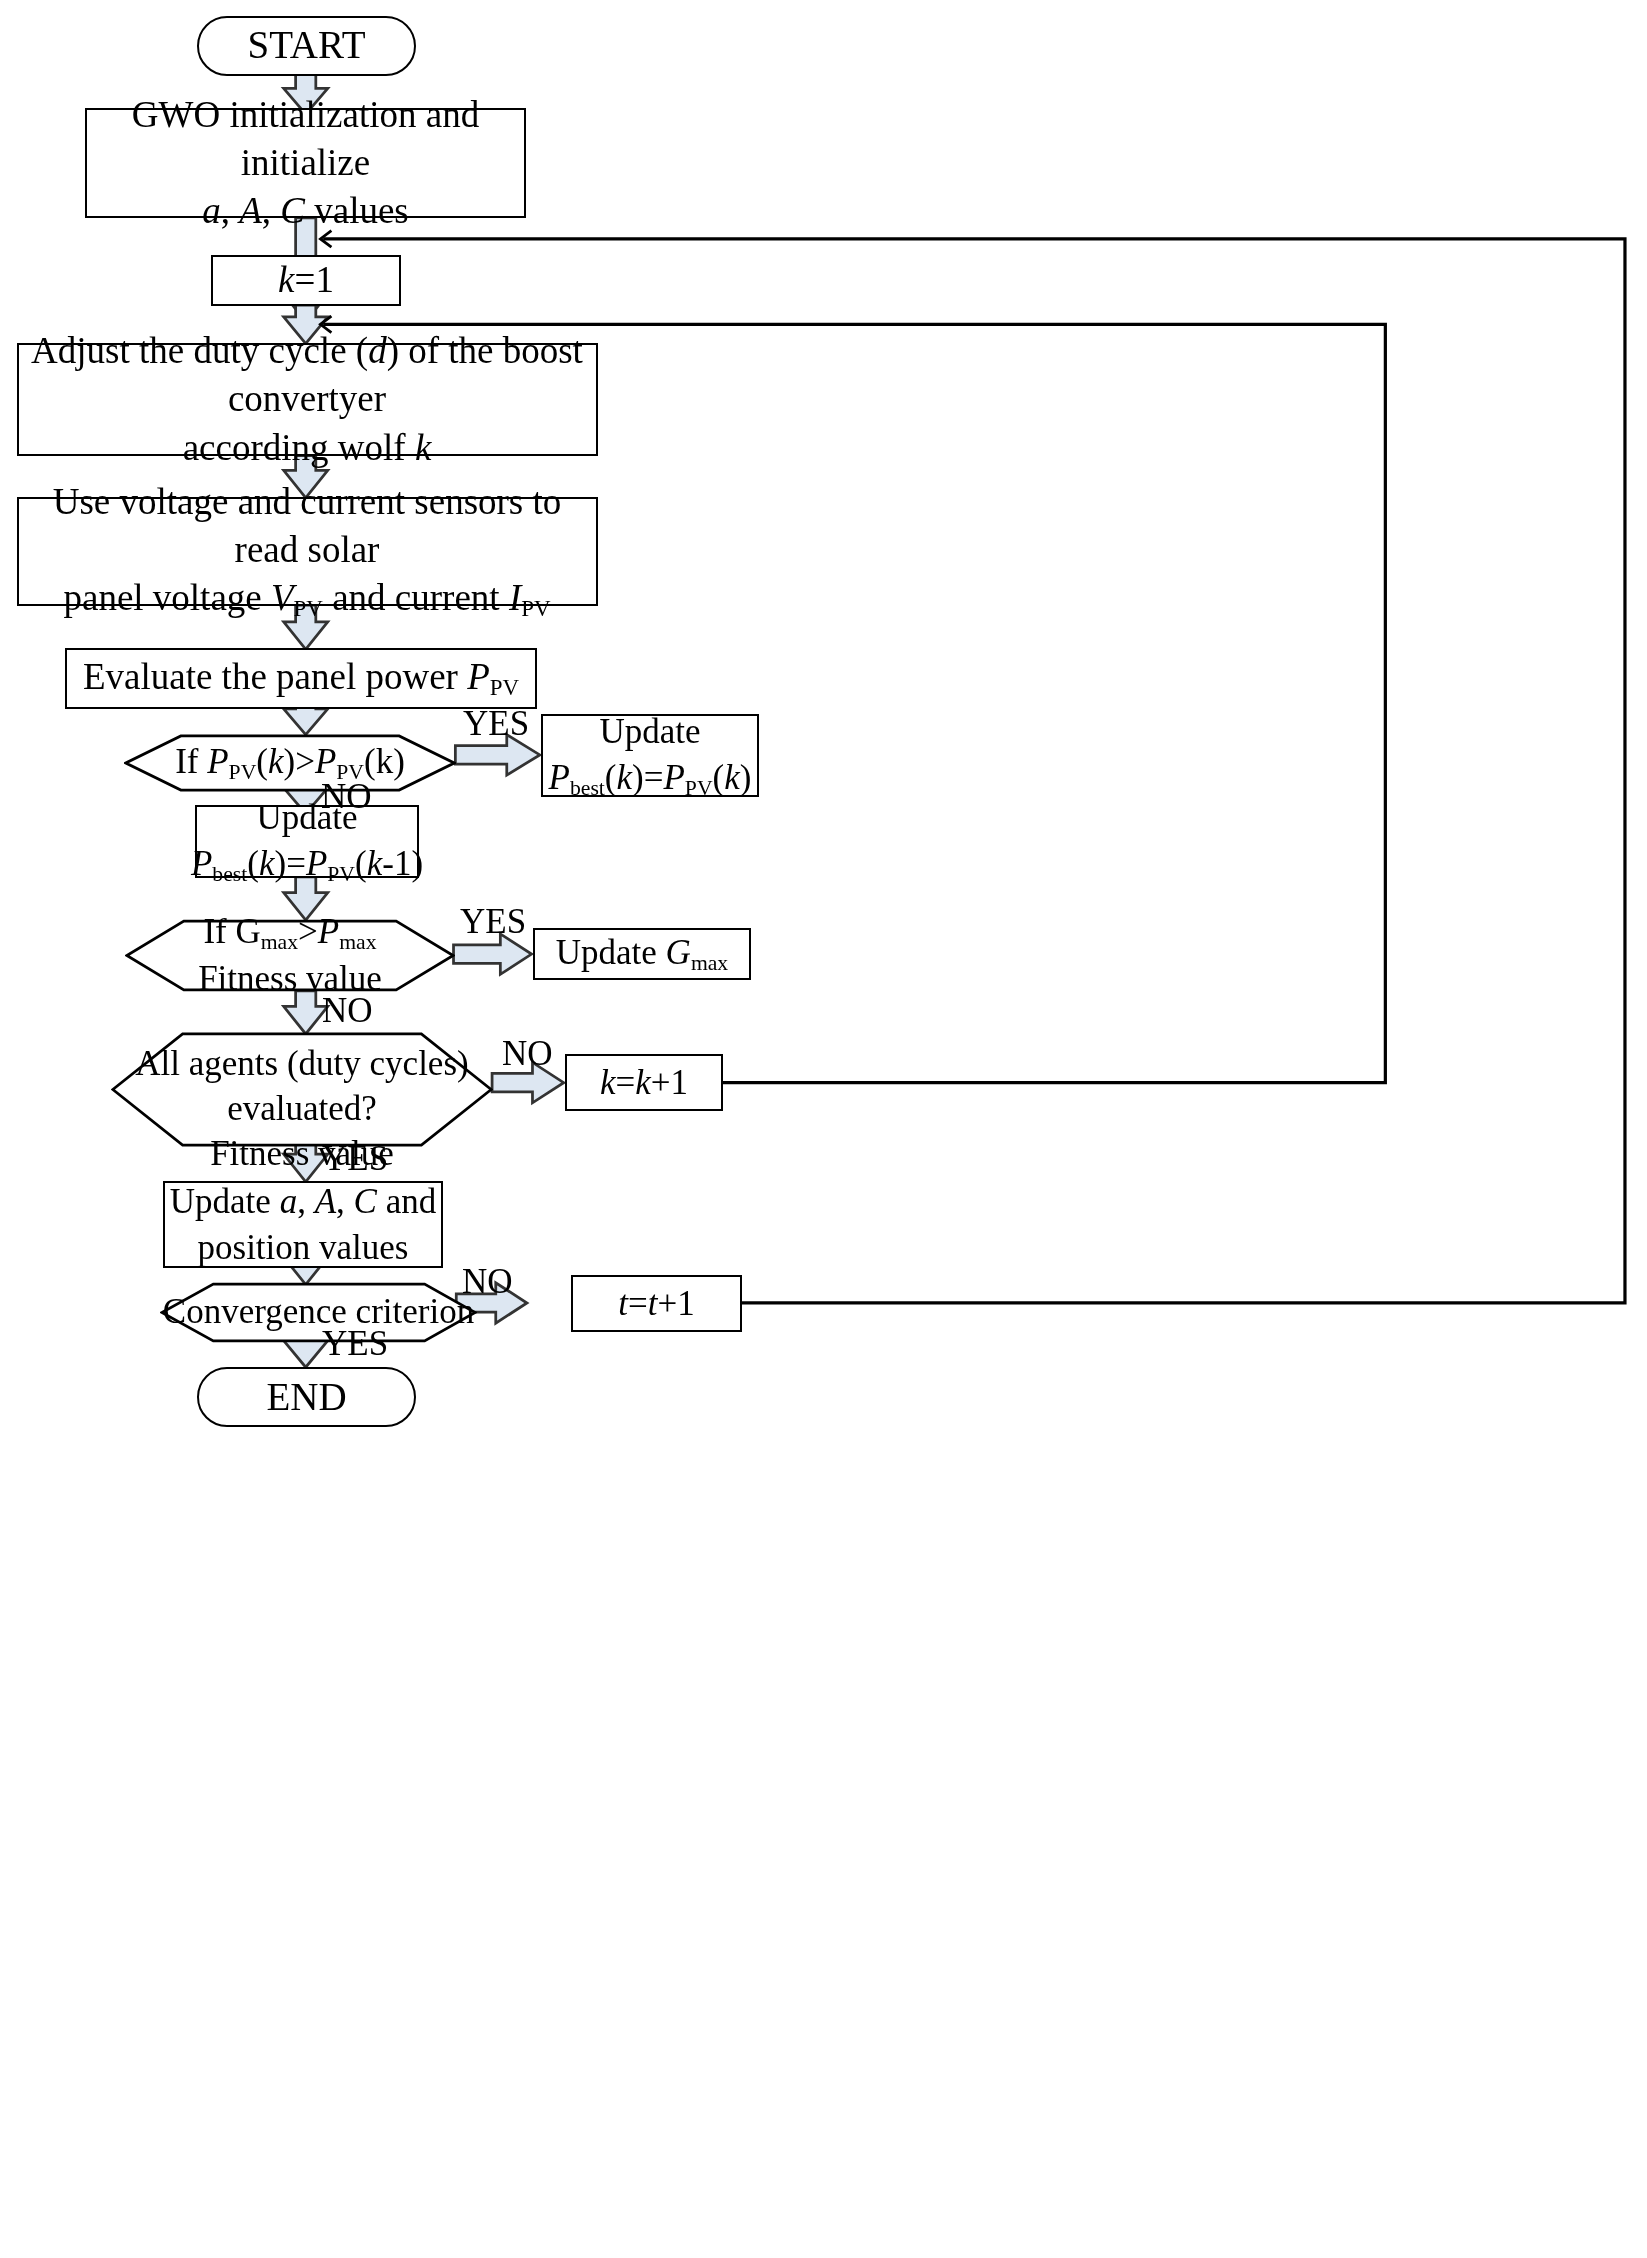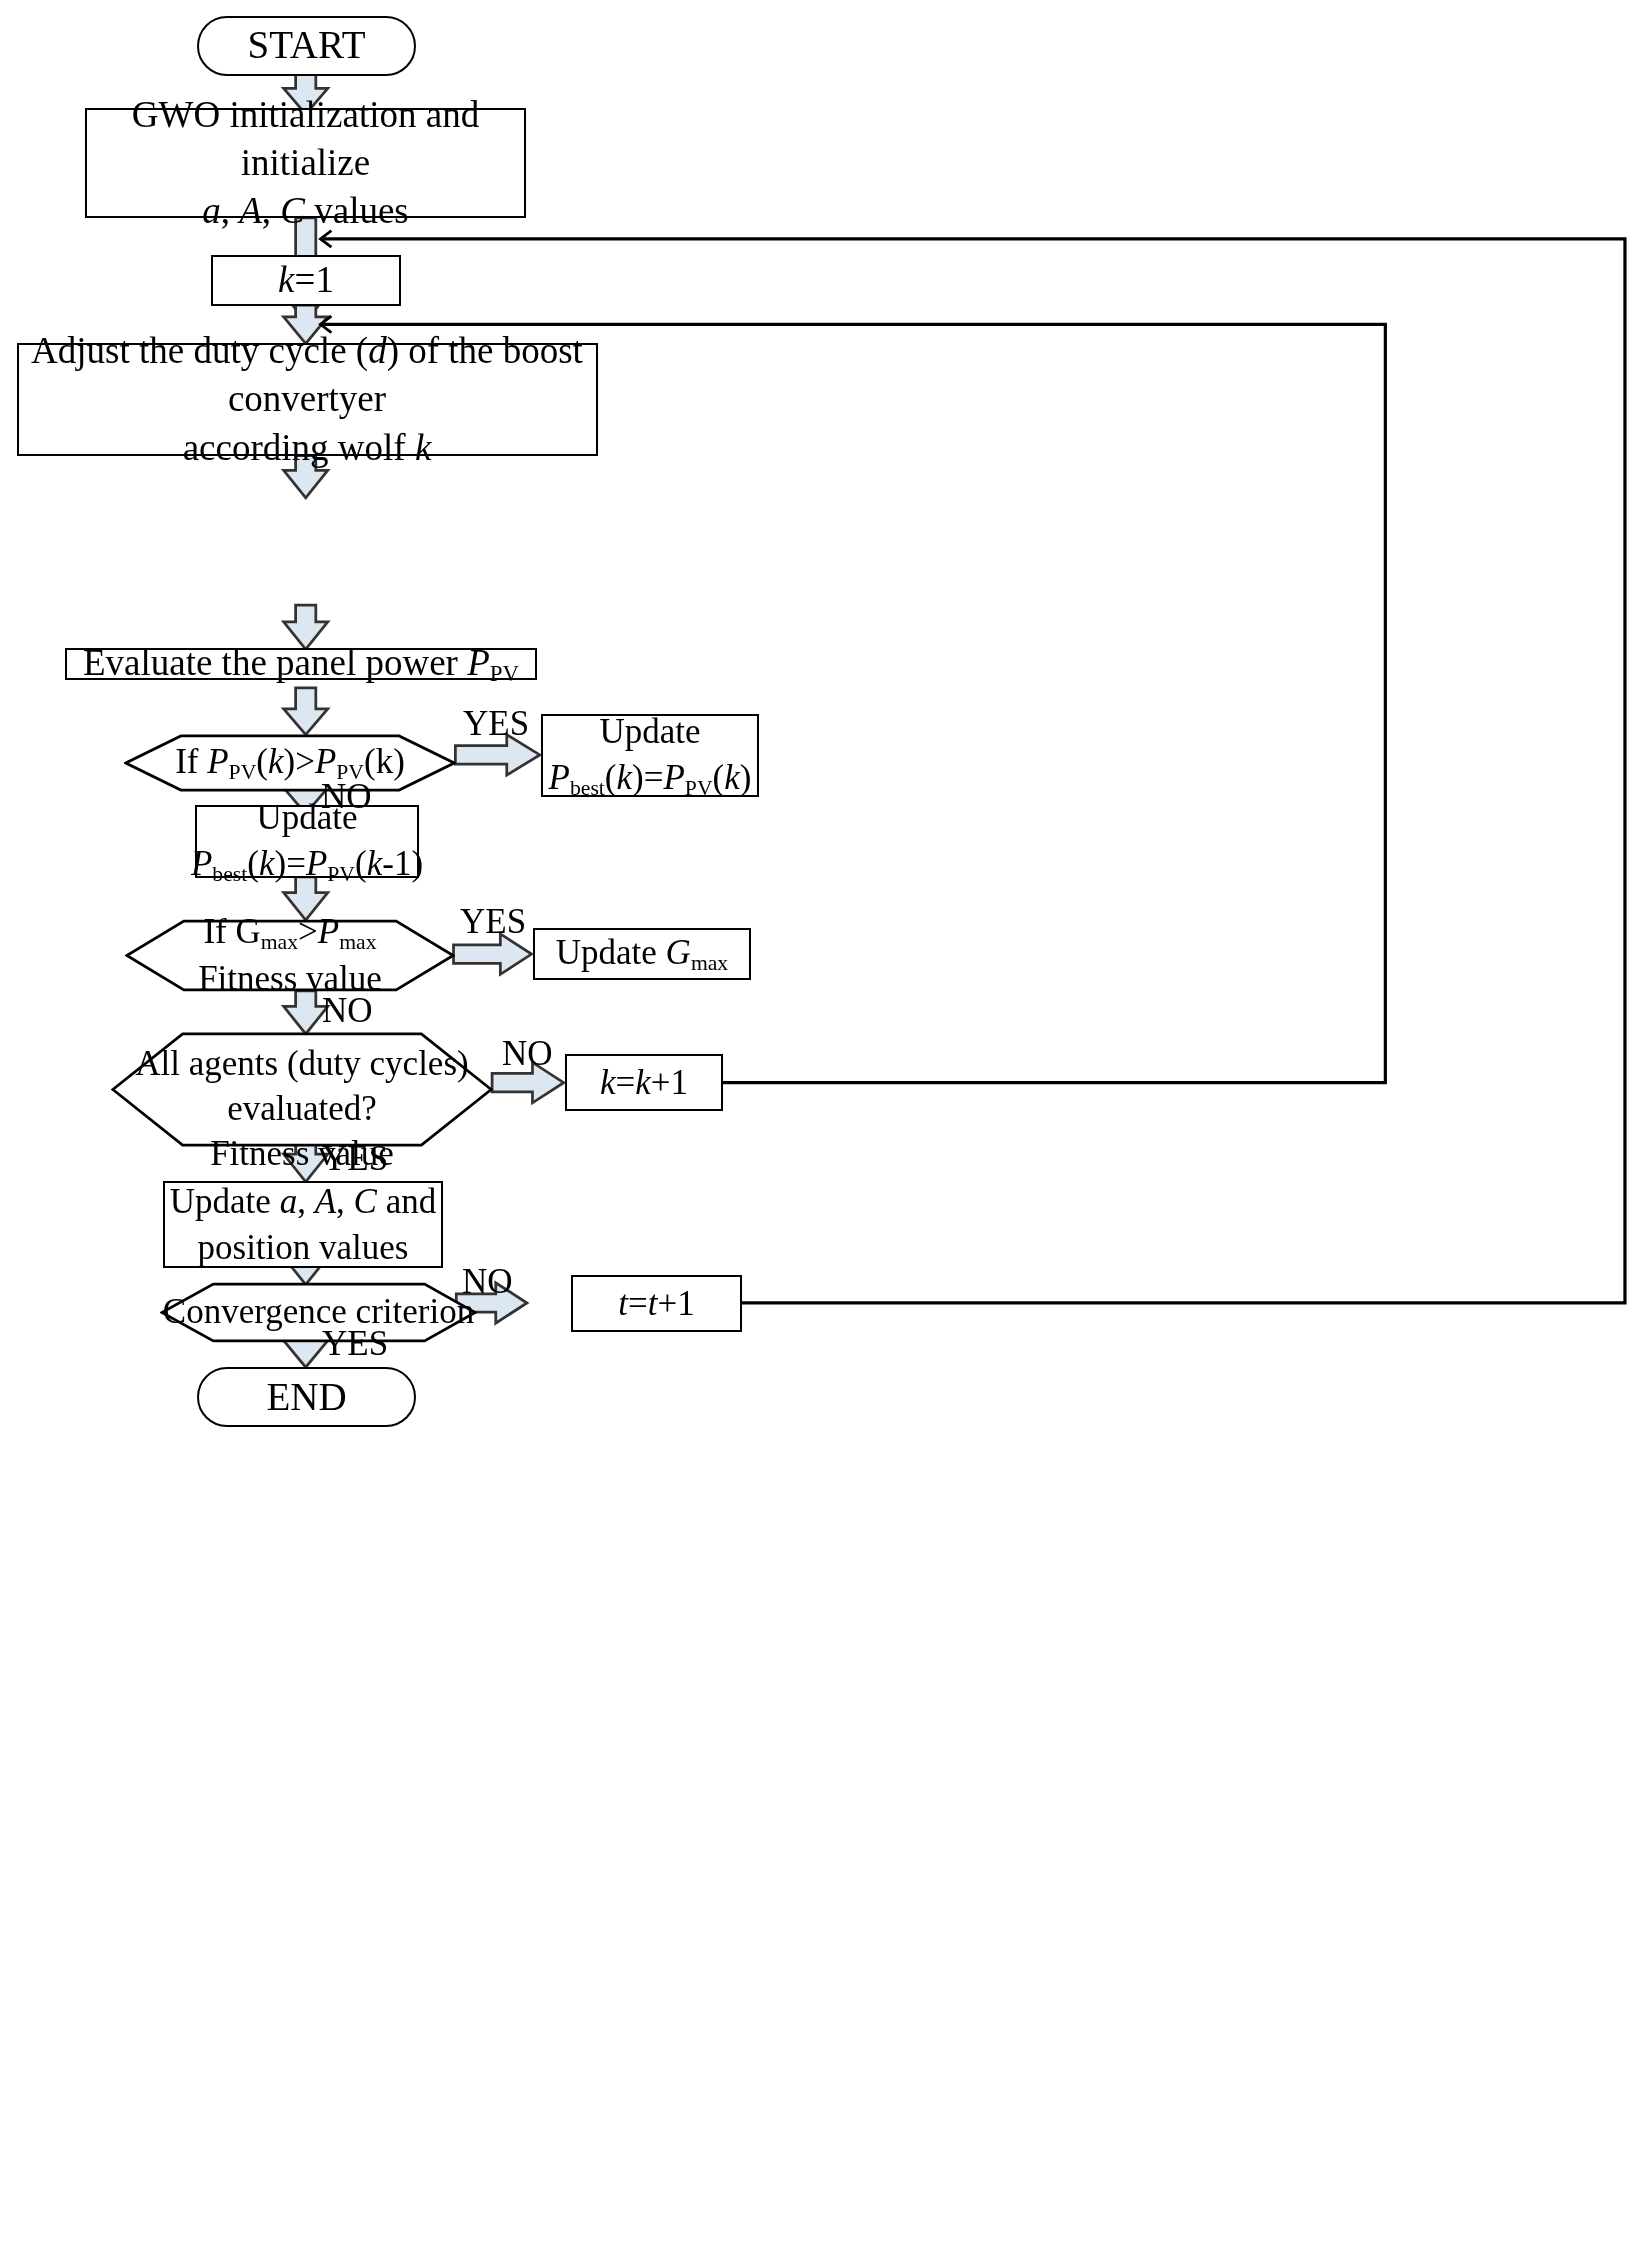--- a/index.html
+++ b/index.html
@@ -137,22 +137,26 @@
 
   <div class="node proc t40" style="left:211px; top:255px; width:190px; height:51px;">
     <span><i class="v">k</i>=1</span>
   </div>
 
   <div class="node proc t40" style="left:16.5px; top:343px; width:581px; height:113px; flex-direction:column;">
     <span>Adjust the duty cycle (<i class="v">d</i>) of the boost convertyer</span>
     <span>according wolf <i class="v">k</i></span>
   </div>
 
-
-  <div class="node proc t40" style="left:65px; top:648px; width:472px; height:32px;">
+  <div class="node proc t40" style="left:16.5px; top:497px; width:581px; height:109px; flex-direction:column;">
+    <span>Use voltage and current sensors to read solar</span>
+    <span>panel voltage <i class="v">V</i><sub>PV</sub> and current <i class="v">I</i><sub>PV</sub></span>
+  </div>
+
+  <div class="node proc t40" style="left:65px; top:648px; width:472px; height:61px;">
     <span>Evaluate the panel power <i class="v">P</i><sub>PV</sub></span>
   </div>
 
   <div class="hexwrap t38" style="left:124px; top:734px; width:332px; height:58px;">
     <svg viewBox="0 0 362 63" width="332" height="58">
       <polygon points="62,2 300,2 360,31.5 300,61 62,61 2,31.5" fill="#fff" stroke="#000" stroke-width="3"></polygon>
     </svg>
     <span class="hextext">If <i class="v">P</i><sub>PV</sub>(<i class="v">k</i>)&gt;<i class="v">P</i><sub>PV</sub>(k)</span>
   </div>
 

